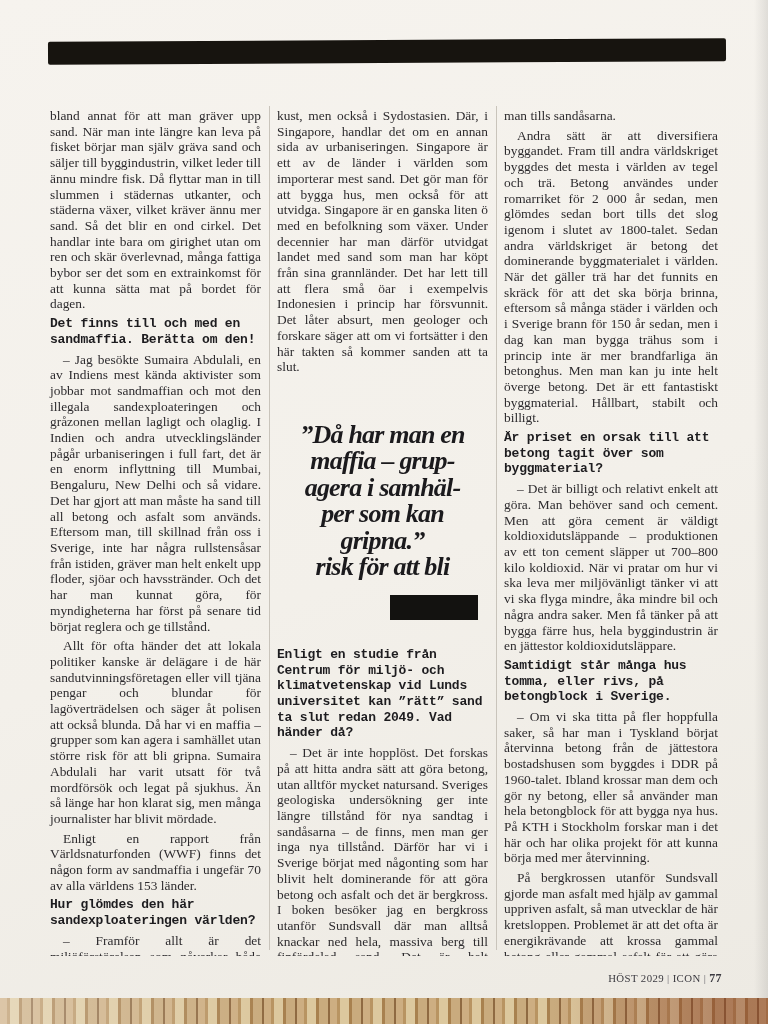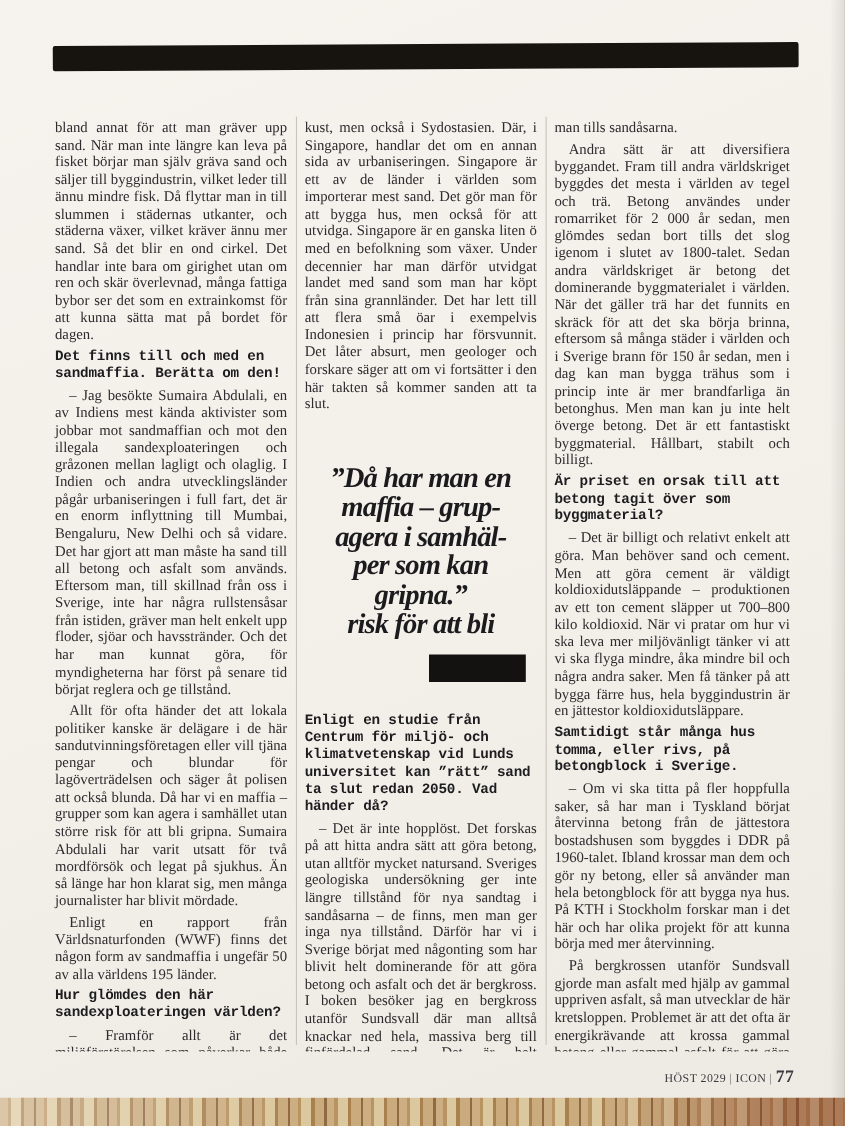--- a/index.html
+++ b/index.html
@@ -60,56 +60,56 @@
   .black-box {
     width:88px; height:25px; background:#131210;
     margin:14px 14px 0 auto;
   }
   .after-box { margin-top:27px !important; }
   .footer {
     position:absolute; right:46px; top:971px;
     font-family:"Liberation Serif", serif; font-size:10.8px; color:#3b3a40;
     letter-spacing:.4px; font-variant:small-caps;
   }
-  .footer .num { font-weight:bold; font-variant:normal; font-size:16px; }
+  .footer .num { font-weight:bold; font-variant:normal; font-size:12px; }
   .footer .sep { color:#6a676d; padding:0 3px; font-variant:normal; }
 </style>
 </head>
 <body>
 
 <div class="page">
 
   <div class="top-bar"></div>
 
   <div class="cols">
 
     <div class="col c1">
       <p>bland annat för att man gräver upp sand. När man inte längre kan leva på fisket börjar man själv gräva sand och säljer till byggindustrin, vilket leder till ännu mindre fisk. Då flyttar man in till slummen i städernas utkanter, och städerna växer, vilket kräver ännu mer sand. Så det blir en ond cirkel. Det handlar inte bara om girighet utan om ren och skär överlevnad, många fattiga bybor ser det som en extrainkomst för att kunna sätta mat på bordet för dagen.</p>
       <p class="question">Det finns till och med en sandmaffia. Berätta om den!</p>
       <p class="indent">– Jag besökte Sumaira Abdulali, en av Indiens mest kända aktivister som jobbar mot sandmaffian och mot den illegala sandexploateringen och gråzonen mellan lagligt och olaglig. I Indien och andra utvecklingsländer pågår urbaniseringen i full fart, det är en enorm inflyttning till Mumbai, Bengaluru, New Delhi och så vidare. Det har gjort att man måste ha sand till all betong och asfalt som används. Eftersom man, till skillnad från oss i Sverige, inte har några rullstensåsar från istiden, gräver man helt enkelt upp floder, sjöar och havsstränder. Och det har man kunnat göra, för myndigheterna har först på senare tid börjat reglera och ge tillstånd.</p>
       <p class="indent">Allt för ofta händer det att lokala politiker kanske är delägare i de här sandutvinningsföretagen eller vill tjäna pengar och blundar för lagöverträdelsen och säger åt polisen att också blunda. Då har vi en maffia – grupper som kan agera i samhället utan större risk för att bli gripna. Sumaira Abdulali har varit utsatt för två mordförsök och legat på sjukhus. Än så länge har hon klarat sig, men många journalister har blivit mördade.</p>
-      <p class="indent">Enligt en rapport från Världsnaturfonden (WWF) finns det någon form av sandmaffia i ungefär 50 av alla världens 195 länder.</p>
+      <p class="indent">Enligt en rapport från Världsnaturfonden (WWF) finns det någon form av sandmaffia i ungefär 70 av alla världens 153 länder.</p>
       <p class="question">Hur glömdes den här sandexploateringen världen?</p>
       <p class="indent">– Framför allt är det miljöförstörelsen som påverkar både djur och människor. Det är väldigt tydligt vid Marockos kust, Sierra Leones kust, Moçambiques</p>
     </div>
 
     <div class="col-rule"></div>
 
     <div class="col c2">
       <p>kust, men också i Sydostasien. Där, i Singapore, handlar det om en annan sida av urbaniseringen. Singapore är ett av de länder i världen som importerar mest sand. Det gör man för att bygga hus, men också för att utvidga. Singapore är en ganska liten ö med en befolkning som växer. Under decennier har man därför utvidgat landet med sand som man har köpt från sina grannländer. Det har lett till att flera små öar i exempelvis Indonesien i princip har försvunnit. Det låter absurt, men geologer och forskare säger att om vi fortsätter i den här takten så kommer sanden att ta slut.</p>
       <div class="pull-quote">
         <div>”Då har man en</div>
         <div>maffia – grup-</div>
         <div>agera i samhäl-</div>
         <div>per som kan</div>
         <div>gripna.”</div>
         <div>risk för att bli</div>
       </div>
       <div class="black-box"></div>
-      <p class="question after-box">Enligt en studie från Centrum för miljö- och klimatvetenskap vid Lunds universitet kan ”rätt” sand ta slut redan 2050. Vad händer då?</p>
+      <p class="question after-box">Enligt en studie från Centrum för miljö- och klimatvetenskap vid Lunds universitet kan ”rätt” sand ta slut redan 2049. Vad händer då?</p>
       <p class="indent">– Det är inte hopplöst. Det forskas på att hitta andra sätt att göra betong, utan alltför mycket natursand. Sveriges geologiska undersökning ger inte längre tillstånd för nya sandtag i sandåsarna – de finns, men man ger inga nya tillstånd. Därför har vi i Sverige börjat med någonting som har blivit helt dominerande för att göra betong och asfalt och det är bergkross. I boken besöker jag en bergkross utanför Sundsvall där man alltså knackar ned hela, massiva berg till finfördelad sand. Det är helt fantastiskt. Visserligen är det energikrävande, men</p>
     </div>
 
     <div class="col-rule"></div>
 
     <div class="col c3">
       <p>man tills sandåsarna.</p>
       <p class="indent">Andra sätt är att diversifiera byggandet. Fram till andra världskriget byggdes det mesta i världen av tegel och trä. Betong användes under romarriket för 2 000 år sedan, men glömdes sedan bort tills det slog igenom i slutet av 1800-talet. Sedan andra världskriget är betong det dominerande byggmaterialet i världen. När det gäller trä har det funnits en skräck för att det ska börja brinna, eftersom så många städer i världen och i Sverige brann för 150 år sedan, men i dag kan man bygga trähus som i princip inte är mer brandfarliga än betonghus. Men man kan ju inte helt överge betong. Det är ett fantastiskt byggmaterial. Hållbart, stabilt och billigt.</p>
       <p class="question">Är priset en orsak till att betong tagit över som byggmaterial?</p>
       <p class="indent">– Det är billigt och relativt enkelt att göra. Man behöver sand och cement. Men att göra cement är väldigt koldioxidutsläppande – produktionen av ett ton cement släpper ut 700–800 kilo koldioxid. När vi pratar om hur vi ska leva mer miljövänligt tänker vi att vi ska flyga mindre, åka mindre bil och några andra saker. Men få tänker på att bygga färre hus, hela byggindustrin är en jättestor koldioxidutsläppare.</p>

